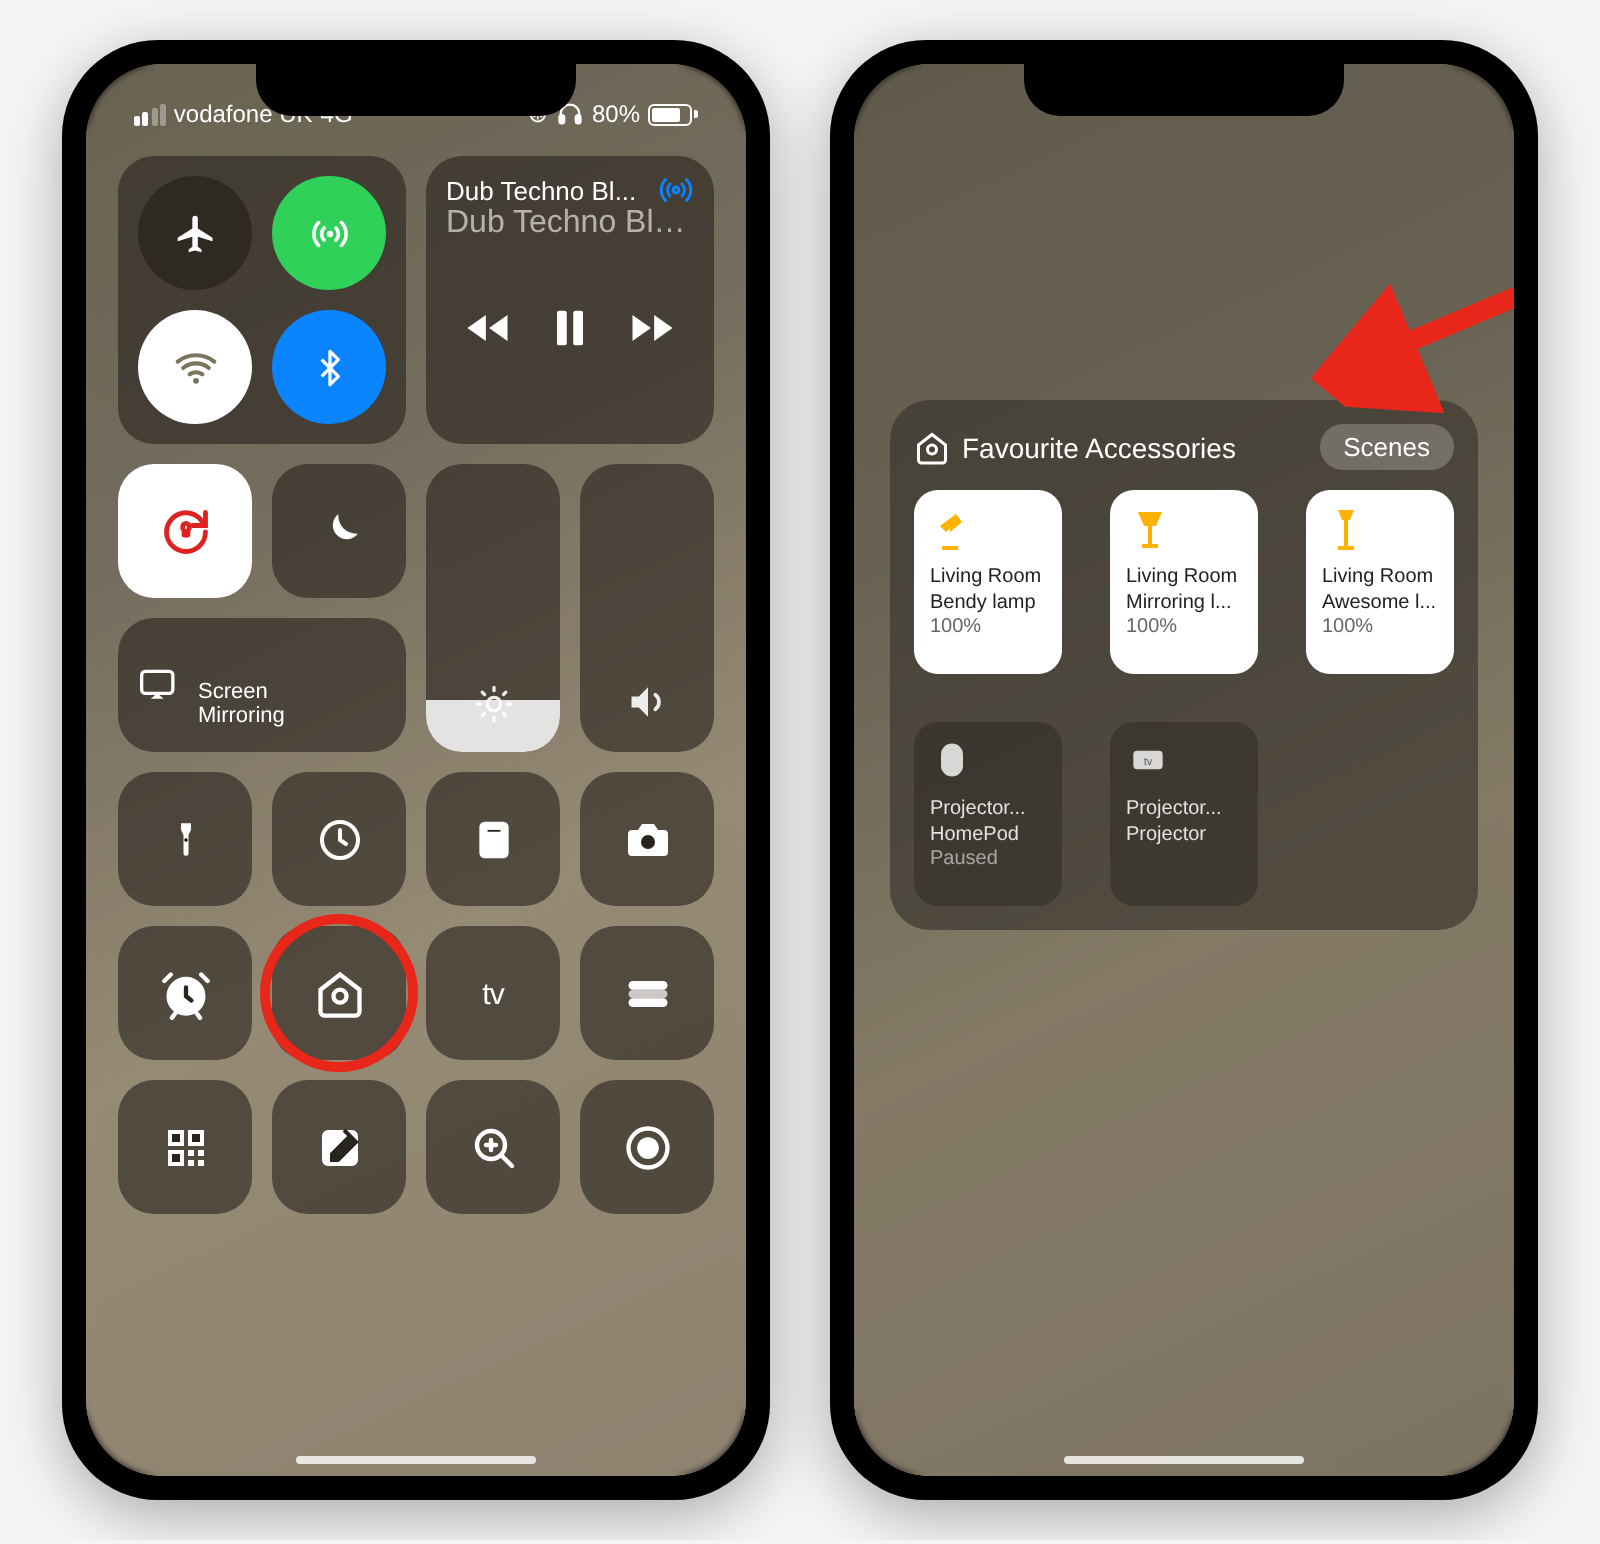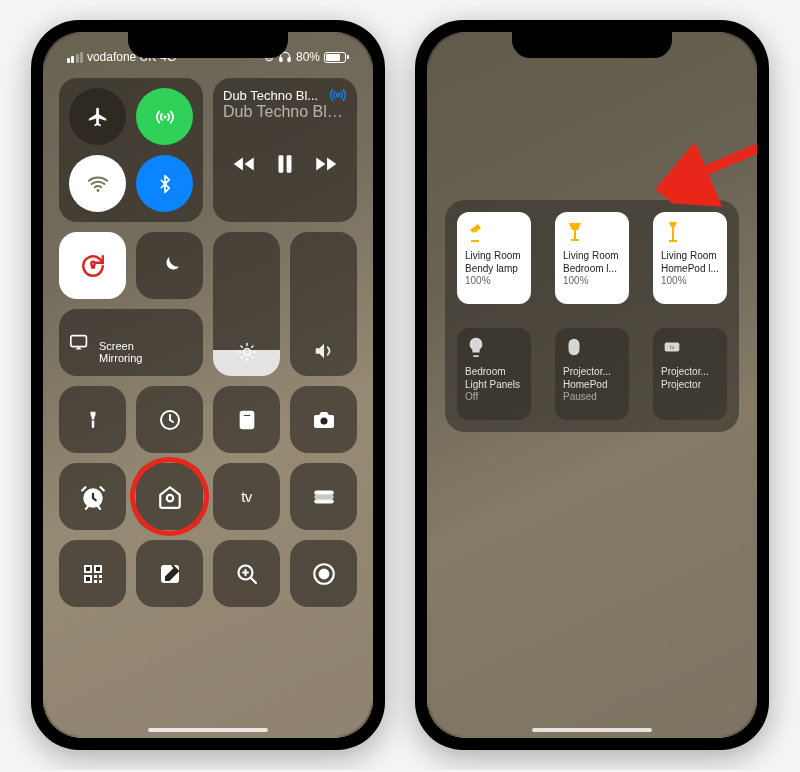--- a/index.html
+++ b/index.html
@@ -311,60 +311,60 @@
           <defs>
             <marker id="ah" markerWidth="8" markerHeight="8" refX="2" refY="4" orient="auto">
               <polygon points="0 0, 8 4, 0 8" fill="#e8261a"></polygon>
             </marker>
           </defs>
           <line x1="55" y1="8" x2="18" y2="80" stroke="#e8261a" stroke-width="10" marker-end="url(#ah)"></line>
         </svg>
     </div>
 
     <div class="favpanel">
+      <div class="favhdr">
+        <span>
+          <svg viewBox="0 0 24 24" width="18" height="18" fill="none" stroke="#fff" stroke-width="2">
+              <path d="M3 10l9-7 9 7v10a2 2 0 0 1-2 2H5a2 2 0 0 1-2-2V10z"></path>
+              <circle cx="12" cy="13" r="3"></circle>
+            </svg>
+        </span>
+        <span>Favourite Accessories</span>
+        <span class="scenes">Scenes</span>
+      </div>
       <div class="accgrid">
         <div class="acc acc-on">
           <div class="acc-ic">
               <svg viewBox="0 0 24 24" width="24" height="24" fill="#ffb300">
                 <path d="M6 20h8v2H6zM10 20v-7l6-5-3-4-8 6 3 3 2-2v9z"></path>
               </svg>
             </div>
           <div class="acc-name">Living Room</div>
           <div class="acc-name">Bendy lamp</div>
           <div class="acc-st">100%</div>
         </div>
         <div class="acc acc-on">
           <div class="acc-ic">
               <svg viewBox="0 0 24 24" width="24" height="24" fill="#ffb300">
                 <path d="M6 3h12l-3 7H9L6 3zm5 7h2v9h3v2H8v-2h3v-9z"></path>
               </svg>
             </div>
           <div class="acc-name">Living Room</div>
-          <div class="acc-name">Bedroom l...</div>
+          <div class="acc-name">Mirroring l...</div>
           <div class="acc-st">100%</div>
         </div>
         <div class="acc acc-on">
           <div class="acc-ic">
               <svg viewBox="0 0 24 24" width="24" height="24" fill="#ffb300">
                 <path d="M8 2h8l-2 5h-4L8 2zm3 5h2v13h3v2H8v-2h3V7z"></path>
               </svg>
             </div>
           <div class="acc-name">Living Room</div>
-          <div class="acc-name">HomePod l...</div>
+          <div class="acc-name">Awesome l...</div>
           <div class="acc-st">100%</div>
-        </div>
-        <div class="acc acc-off">
-          <div class="acc-ic">
-              <svg viewBox="0 0 24 24" width="22" height="22" fill="rgba(255,255,255,0.8)">
-                <path d="M9 21h6v1a1 1 0 0 1-1 1h-4a1 1 0 0 1-1-1v-1zm3-19a7 7 0 0 0-4 12.7V18h8v-3.3A7 7 0 0 0 12 2z"></path>
-              </svg>
-            </div>
-          <div class="acc-name">Bedroom</div>
-          <div class="acc-name">Light Panels</div>
-          <div class="acc-st">Off</div>
         </div>
         <div class="acc acc-off">
           <div class="acc-ic">
               <svg viewBox="0 0 24 24" width="22" height="22" fill="rgba(255,255,255,0.8)">
                 <rect x="6" y="3" width="12" height="18" rx="6"></rect>
               </svg>
             </div>
           <div class="acc-name">Projector...</div>
           <div class="acc-name">HomePod</div>
           <div class="acc-st">Paused</div>

